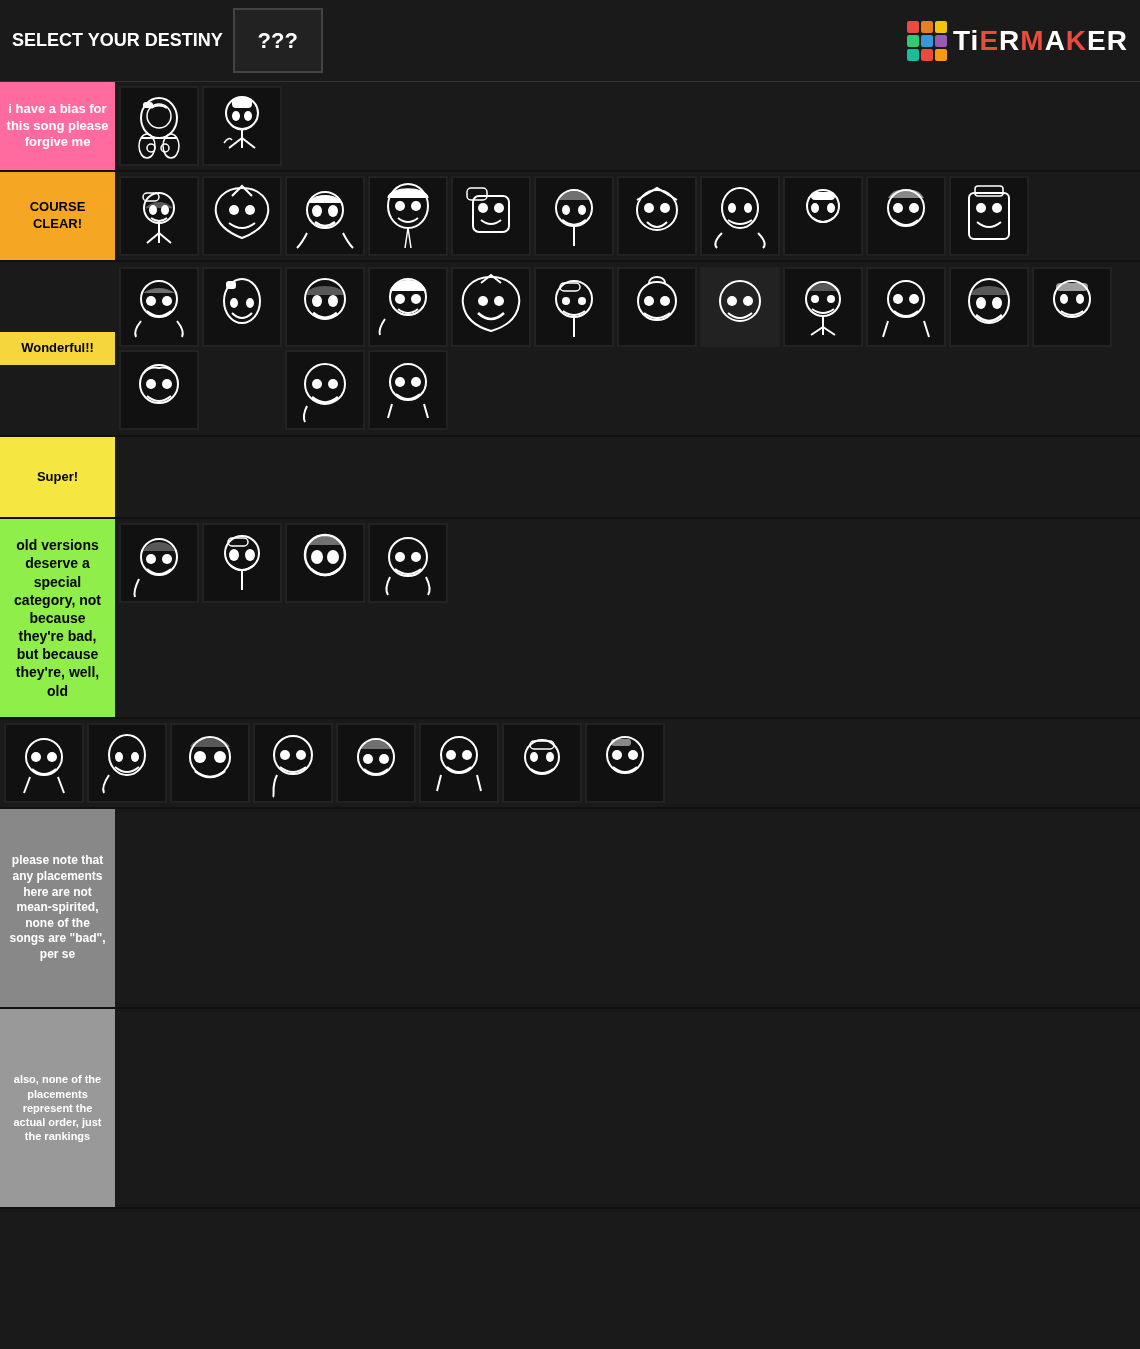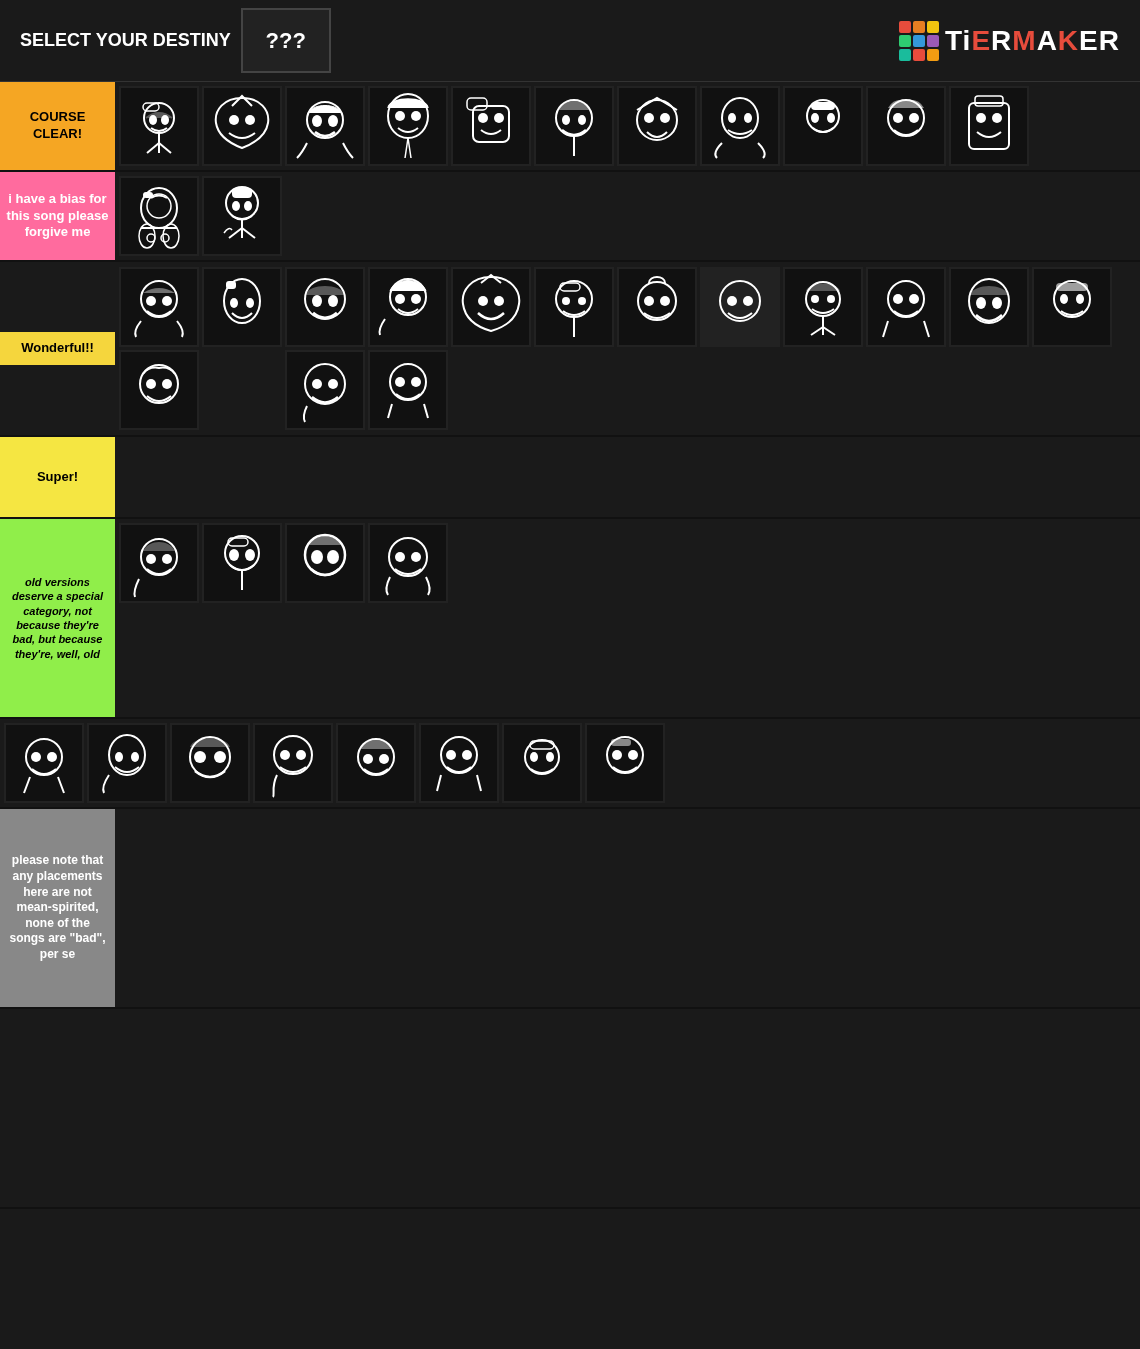--- a/index.html
+++ b/index.html
@@ -7,21 +7,21 @@
       background: #1a1a1a;
       font-family: Arial, sans-serif;
       width: 1140px;
       min-height: 1349px;
     }
     .header {
       display: flex;
       align-items: center;
       justify-content: space-between;
       background: #1a1a1a;
-      padding: 8px 20px;
+      padding: 8px 12px;
       border-bottom: 1px solid #333;
     }
     .header-left {
       color: white;
       font-size: 18px;
       font-weight: bold;
       text-align: center;
       line-height: 1.2;
     }
     .header-center {
@@ -143,148 +143,20 @@
       </div>
       <div class="logo-text">
         <span class="ti">Ti</span><span class="er" style="color:#e74c3c;">E</span><span>R</span><span style="color:#e74c3c;">M</span><span>A</span><span style="color:#e74c3c;">K</span><span>ER</span>
       </div>
     </div>
   </div>
 </div>
 
 <div>
 
-  <div class="tier-row" style="min-height:90px;">
-    <div class="tier-label tier-orange">
-      <span>COURSE CLEAR!</span>
-    </div>
-    <div class="tier-content">
-
-      <div class="tier-item">
-        <svg viewBox="0 0 76 76">
-            <rect width="76" height="76" fill="#111"></rect>
-            <circle cx="38" cy="30" r="15" fill="none" stroke="white" stroke-width="2"></circle>
-            <path d="M25 30 Q38 20 51 30" stroke="white" stroke-width="2" fill="white" opacity="0.3"></path>
-            <ellipse cx="32" cy="32" rx="4" ry="5" fill="white"></ellipse>
-            <ellipse cx="44" cy="32" rx="4" ry="5" fill="white"></ellipse>
-            <path d="M30 40 Q38 46 46 40" stroke="white" stroke-width="2" fill="none"></path>
-            <line x1="38" y1="45" x2="38" y2="65" stroke="white" stroke-width="2"></line>
-            <line x1="38" y1="55" x2="26" y2="65" stroke="white" stroke-width="2"></line>
-            <line x1="38" y1="55" x2="50" y2="65" stroke="white" stroke-width="2"></line>
-            <rect x="22" y="15" width="16" height="8" rx="4" fill="none" stroke="white" stroke-width="1.5"></rect>
-          </svg>
-      </div>
-      <div class="tier-item">
-        <svg viewBox="0 0 76 76">
-            <rect width="76" height="76" fill="#111"></rect>
-            <path d="M38 10 C20 10 10 22 12 35 C14 48 25 55 38 60 C51 55 62 48 64 35 C66 22 56 10 38 10Z" fill="none" stroke="white" stroke-width="2"></path>
-            <circle cx="30" cy="32" r="5" fill="white"></circle>
-            <circle cx="46" cy="32" r="5" fill="white"></circle>
-            <path d="M25 45 Q38 55 51 45" stroke="white" stroke-width="2" fill="none"></path>
-            <path d="M28 18 L38 8 L48 18" stroke="white" stroke-width="2" fill="none"></path>
-          </svg>
-      </div>
-      <div class="tier-item">
-        <svg viewBox="0 0 76 76">
-            <rect width="76" height="76" fill="#111"></rect>
-            <circle cx="38" cy="32" r="18" fill="none" stroke="white" stroke-width="2"></circle>
-            <path d="M22 25 C25 15 51 15 54 25" fill="white" stroke="white" stroke-width="1"></path>
-            <ellipse cx="30" cy="33" rx="5" ry="6" fill="white"></ellipse>
-            <ellipse cx="46" cy="33" rx="5" ry="6" fill="white"></ellipse>
-            <path d="M28 44 Q38 52 48 44" stroke="white" stroke-width="2.5" fill="none"></path>
-            <path d="M20 55 Q15 65 10 70" stroke="white" stroke-width="2" fill="none"></path>
-            <path d="M56 55 Q61 65 66 70" stroke="white" stroke-width="2" fill="none"></path>
-          </svg>
-      </div>
-      <div class="tier-item">
-        <svg viewBox="0 0 76 76">
-            <rect width="76" height="76" fill="#111"></rect>
-            <ellipse cx="38" cy="28" rx="20" ry="22" fill="none" stroke="white" stroke-width="2"></ellipse>
-            <circle cx="30" cy="28" r="5" fill="white"></circle>
-            <circle cx="46" cy="28" r="5" fill="white"></circle>
-            <path d="M28 40 Q38 48 48 40" stroke="white" stroke-width="2" fill="none"></path>
-            <path d="M18 20 C20 8 56 8 58 20" fill="white" stroke="white" stroke-width="1.5"></path>
-            <path d="M38 50 L35 70 M38 50 L41 70" stroke="white" stroke-width="1.5"></path>
-          </svg>
-      </div>
-      <div class="tier-item">
-        <svg viewBox="0 0 76 76">
-            <rect width="76" height="76" fill="#111"></rect>
-            <rect x="20" y="18" width="36" height="36" rx="6" fill="none" stroke="white" stroke-width="2"></rect>
-            <circle cx="30" cy="30" r="5" fill="white"></circle>
-            <circle cx="46" cy="30" r="5" fill="white"></circle>
-            <path d="M28 42 Q38 50 48 42" stroke="white" stroke-width="2" fill="none"></path>
-            <rect x="14" y="10" width="20" height="12" rx="4" fill="none" stroke="white" stroke-width="1.5"></rect>
-          </svg>
-      </div>
-      <div class="tier-item">
-        <svg viewBox="0 0 76 76">
-            <rect width="76" height="76" fill="#111"></rect>
-            <circle cx="38" cy="30" r="18" fill="none" stroke="white" stroke-width="2"></circle>
-            <path d="M22 22 C30 10 46 10 54 22" fill="white" opacity="0.4"></path>
-            <ellipse cx="30" cy="32" rx="4" ry="5" fill="white"></ellipse>
-            <ellipse cx="46" cy="32" rx="4" ry="5" fill="white"></ellipse>
-            <path d="M26 42 Q38 52 50 42" stroke="white" stroke-width="2.5" fill="none"></path>
-            <line x1="38" y1="48" x2="38" y2="68" stroke="white" stroke-width="2"></line>
-          </svg>
-      </div>
-      <div class="tier-item">
-        <svg viewBox="0 0 76 76">
-            <rect width="76" height="76" fill="#111"></rect>
-            <circle cx="38" cy="32" r="20" fill="none" stroke="white" stroke-width="2"></circle>
-            <circle cx="30" cy="30" r="5" fill="white"></circle>
-            <circle cx="46" cy="30" r="5" fill="white"></circle>
-            <path d="M28 44 Q38 54 48 44" stroke="white" stroke-width="2" fill="none"></path>
-            <path d="M18 22 L38 10 L58 22" stroke="white" stroke-width="2" fill="none"></path>
-          </svg>
-      </div>
-      <div class="tier-item">
-        <svg viewBox="0 0 76 76">
-            <rect width="76" height="76" fill="#111"></rect>
-            <ellipse cx="38" cy="30" rx="18" ry="20" fill="none" stroke="white" stroke-width="2"></ellipse>
-            <ellipse cx="30" cy="30" rx="4" ry="5" fill="white"></ellipse>
-            <ellipse cx="46" cy="30" rx="4" ry="5" fill="white"></ellipse>
-            <path d="M26 42 Q38 50 50 42" stroke="white" stroke-width="2" fill="none"></path>
-            <path d="M20 55 Q10 65 15 70" stroke="white" stroke-width="2" fill="none"></path>
-            <path d="M56 55 Q66 65 61 70" stroke="white" stroke-width="2" fill="none"></path>
-          </svg>
-      </div>
-      <div class="tier-item">
-        <svg viewBox="0 0 76 76">
-            <rect width="76" height="76" fill="#111"></rect>
-            <circle cx="38" cy="28" r="16" fill="none" stroke="white" stroke-width="2"></circle>
-            <rect x="26" y="14" width="24" height="8" rx="4" fill="white"></rect>
-            <ellipse cx="30" cy="30" rx="4" ry="5" fill="white"></ellipse>
-            <ellipse cx="46" cy="30" rx="4" ry="5" fill="white"></ellipse>
-            <path d="M28 40 Q38 48 48 40" stroke="white" stroke-width="2" fill="none"></path>
-          </svg>
-      </div>
-      <div class="tier-item">
-        <svg viewBox="0 0 76 76">
-            <rect width="76" height="76" fill="#111"></rect>
-            <circle cx="38" cy="30" r="18" fill="none" stroke="white" stroke-width="2"></circle>
-            <circle cx="30" cy="30" r="5" fill="white"></circle>
-            <circle cx="46" cy="30" r="5" fill="white"></circle>
-            <path d="M26 42 Q38 52 50 42" stroke="white" stroke-width="2" fill="none"></path>
-            <path d="M20 20 Q25 10 38 12 Q51 10 56 20" fill="white" opacity="0.5"></path>
-          </svg>
-      </div>
-      <div class="tier-item">
-        <svg viewBox="0 0 76 76">
-            <rect width="76" height="76" fill="#111"></rect>
-            <rect x="18" y="15" width="40" height="46" rx="5" fill="none" stroke="white" stroke-width="2"></rect>
-            <circle cx="30" cy="30" r="5" fill="white"></circle>
-            <circle cx="46" cy="30" r="5" fill="white"></circle>
-            <path d="M26 44 Q38 54 50 44" stroke="white" stroke-width="2" fill="none"></path>
-            <rect x="24" y="8" width="28" height="10" rx="3" fill="none" stroke="white" stroke-width="1.5"></rect>
-          </svg>
-      </div>
-    </div>
-  </div>
-
   <div class="tier-row">
     <div class="tier-label tier-pink">
       <span>i have a bias for this song please forgive me</span>
     </div>
     <div class="tier-content">
 
       <div class="tier-item">
         <svg viewBox="0 0 76 76" xmlns="http://www.w3.org/2000/svg">
           <rect width="76" height="76" fill="#111"></rect>
           <ellipse cx="38" cy="30" rx="18" ry="20" fill="none" stroke="white" stroke-width="2"></ellipse>
@@ -309,20 +181,148 @@
           <path d="M28 38 Q38 45 48 38" stroke="white" stroke-width="2" fill="none"></path>
           <line x1="38" y1="41" x2="38" y2="60" stroke="white" stroke-width="2"></line>
           <line x1="38" y1="50" x2="25" y2="60" stroke="white" stroke-width="2"></line>
           <line x1="38" y1="50" x2="51" y2="60" stroke="white" stroke-width="2"></line>
           <path d="M20 55 Q25 48 28 52" stroke="white" stroke-width="1.5" fill="none"></path>
         </svg>
       </div>
     </div>
   </div>
 
+  <div class="tier-row" style="min-height:90px;">
+    <div class="tier-label tier-orange">
+      <span>COURSE CLEAR!</span>
+    </div>
+    <div class="tier-content">
+
+      <div class="tier-item">
+        <svg viewBox="0 0 76 76">
+            <rect width="76" height="76" fill="#111"></rect>
+            <circle cx="38" cy="30" r="15" fill="none" stroke="white" stroke-width="2"></circle>
+            <path d="M25 30 Q38 20 51 30" stroke="white" stroke-width="2" fill="white" opacity="0.3"></path>
+            <ellipse cx="32" cy="32" rx="4" ry="5" fill="white"></ellipse>
+            <ellipse cx="44" cy="32" rx="4" ry="5" fill="white"></ellipse>
+            <path d="M30 40 Q38 46 46 40" stroke="white" stroke-width="2" fill="none"></path>
+            <line x1="38" y1="45" x2="38" y2="65" stroke="white" stroke-width="2"></line>
+            <line x1="38" y1="55" x2="26" y2="65" stroke="white" stroke-width="2"></line>
+            <line x1="38" y1="55" x2="50" y2="65" stroke="white" stroke-width="2"></line>
+            <rect x="22" y="15" width="16" height="8" rx="4" fill="none" stroke="white" stroke-width="1.5"></rect>
+          </svg>
+      </div>
+      <div class="tier-item">
+        <svg viewBox="0 0 76 76">
+            <rect width="76" height="76" fill="#111"></rect>
+            <path d="M38 10 C20 10 10 22 12 35 C14 48 25 55 38 60 C51 55 62 48 64 35 C66 22 56 10 38 10Z" fill="none" stroke="white" stroke-width="2"></path>
+            <circle cx="30" cy="32" r="5" fill="white"></circle>
+            <circle cx="46" cy="32" r="5" fill="white"></circle>
+            <path d="M25 45 Q38 55 51 45" stroke="white" stroke-width="2" fill="none"></path>
+            <path d="M28 18 L38 8 L48 18" stroke="white" stroke-width="2" fill="none"></path>
+          </svg>
+      </div>
+      <div class="tier-item">
+        <svg viewBox="0 0 76 76">
+            <rect width="76" height="76" fill="#111"></rect>
+            <circle cx="38" cy="32" r="18" fill="none" stroke="white" stroke-width="2"></circle>
+            <path d="M22 25 C25 15 51 15 54 25" fill="white" stroke="white" stroke-width="1"></path>
+            <ellipse cx="30" cy="33" rx="5" ry="6" fill="white"></ellipse>
+            <ellipse cx="46" cy="33" rx="5" ry="6" fill="white"></ellipse>
+            <path d="M28 44 Q38 52 48 44" stroke="white" stroke-width="2.5" fill="none"></path>
+            <path d="M20 55 Q15 65 10 70" stroke="white" stroke-width="2" fill="none"></path>
+            <path d="M56 55 Q61 65 66 70" stroke="white" stroke-width="2" fill="none"></path>
+          </svg>
+      </div>
+      <div class="tier-item">
+        <svg viewBox="0 0 76 76">
+            <rect width="76" height="76" fill="#111"></rect>
+            <ellipse cx="38" cy="28" rx="20" ry="22" fill="none" stroke="white" stroke-width="2"></ellipse>
+            <circle cx="30" cy="28" r="5" fill="white"></circle>
+            <circle cx="46" cy="28" r="5" fill="white"></circle>
+            <path d="M28 40 Q38 48 48 40" stroke="white" stroke-width="2" fill="none"></path>
+            <path d="M18 20 C20 8 56 8 58 20" fill="white" stroke="white" stroke-width="1.5"></path>
+            <path d="M38 50 L35 70 M38 50 L41 70" stroke="white" stroke-width="1.5"></path>
+          </svg>
+      </div>
+      <div class="tier-item">
+        <svg viewBox="0 0 76 76">
+            <rect width="76" height="76" fill="#111"></rect>
+            <rect x="20" y="18" width="36" height="36" rx="6" fill="none" stroke="white" stroke-width="2"></rect>
+            <circle cx="30" cy="30" r="5" fill="white"></circle>
+            <circle cx="46" cy="30" r="5" fill="white"></circle>
+            <path d="M28 42 Q38 50 48 42" stroke="white" stroke-width="2" fill="none"></path>
+            <rect x="14" y="10" width="20" height="12" rx="4" fill="none" stroke="white" stroke-width="1.5"></rect>
+          </svg>
+      </div>
+      <div class="tier-item">
+        <svg viewBox="0 0 76 76">
+            <rect width="76" height="76" fill="#111"></rect>
+            <circle cx="38" cy="30" r="18" fill="none" stroke="white" stroke-width="2"></circle>
+            <path d="M22 22 C30 10 46 10 54 22" fill="white" opacity="0.4"></path>
+            <ellipse cx="30" cy="32" rx="4" ry="5" fill="white"></ellipse>
+            <ellipse cx="46" cy="32" rx="4" ry="5" fill="white"></ellipse>
+            <path d="M26 42 Q38 52 50 42" stroke="white" stroke-width="2.5" fill="none"></path>
+            <line x1="38" y1="48" x2="38" y2="68" stroke="white" stroke-width="2"></line>
+          </svg>
+      </div>
+      <div class="tier-item">
+        <svg viewBox="0 0 76 76">
+            <rect width="76" height="76" fill="#111"></rect>
+            <circle cx="38" cy="32" r="20" fill="none" stroke="white" stroke-width="2"></circle>
+            <circle cx="30" cy="30" r="5" fill="white"></circle>
+            <circle cx="46" cy="30" r="5" fill="white"></circle>
+            <path d="M28 44 Q38 54 48 44" stroke="white" stroke-width="2" fill="none"></path>
+            <path d="M18 22 L38 10 L58 22" stroke="white" stroke-width="2" fill="none"></path>
+          </svg>
+      </div>
+      <div class="tier-item">
+        <svg viewBox="0 0 76 76">
+            <rect width="76" height="76" fill="#111"></rect>
+            <ellipse cx="38" cy="30" rx="18" ry="20" fill="none" stroke="white" stroke-width="2"></ellipse>
+            <ellipse cx="30" cy="30" rx="4" ry="5" fill="white"></ellipse>
+            <ellipse cx="46" cy="30" rx="4" ry="5" fill="white"></ellipse>
+            <path d="M26 42 Q38 50 50 42" stroke="white" stroke-width="2" fill="none"></path>
+            <path d="M20 55 Q10 65 15 70" stroke="white" stroke-width="2" fill="none"></path>
+            <path d="M56 55 Q66 65 61 70" stroke="white" stroke-width="2" fill="none"></path>
+          </svg>
+      </div>
+      <div class="tier-item">
+        <svg viewBox="0 0 76 76">
+            <rect width="76" height="76" fill="#111"></rect>
+            <circle cx="38" cy="28" r="16" fill="none" stroke="white" stroke-width="2"></circle>
+            <rect x="26" y="14" width="24" height="8" rx="4" fill="white"></rect>
+            <ellipse cx="30" cy="30" rx="4" ry="5" fill="white"></ellipse>
+            <ellipse cx="46" cy="30" rx="4" ry="5" fill="white"></ellipse>
+            <path d="M28 40 Q38 48 48 40" stroke="white" stroke-width="2" fill="none"></path>
+          </svg>
+      </div>
+      <div class="tier-item">
+        <svg viewBox="0 0 76 76">
+            <rect width="76" height="76" fill="#111"></rect>
+            <circle cx="38" cy="30" r="18" fill="none" stroke="white" stroke-width="2"></circle>
+            <circle cx="30" cy="30" r="5" fill="white"></circle>
+            <circle cx="46" cy="30" r="5" fill="white"></circle>
+            <path d="M26 42 Q38 52 50 42" stroke="white" stroke-width="2" fill="none"></path>
+            <path d="M20 20 Q25 10 38 12 Q51 10 56 20" fill="white" opacity="0.5"></path>
+          </svg>
+      </div>
+      <div class="tier-item">
+        <svg viewBox="0 0 76 76">
+            <rect width="76" height="76" fill="#111"></rect>
+            <rect x="18" y="15" width="40" height="46" rx="5" fill="none" stroke="white" stroke-width="2"></rect>
+            <circle cx="30" cy="30" r="5" fill="white"></circle>
+            <circle cx="46" cy="30" r="5" fill="white"></circle>
+            <path d="M26 44 Q38 54 50 44" stroke="white" stroke-width="2" fill="none"></path>
+            <rect x="24" y="8" width="28" height="10" rx="3" fill="none" stroke="white" stroke-width="1.5"></rect>
+          </svg>
+      </div>
+    </div>
+  </div>
+
   <div class="tier-row" style="min-height:175px;align-items:center;">
     <div class="tier-label tier-yellow">
       <span>Wonderful!!</span>
     </div>
     <div class="tier-content">
 
       <div class="tier-item">
         <svg viewBox="0 0 76 76">
             <rect width="76" height="76" fill="#111"></rect>
             <circle cx="38" cy="30" r="18" fill="none" stroke="white" stroke-width="2"></circle>
@@ -486,21 +486,21 @@
   <div class="tier-row">
     <div class="tier-label tier-yellow-light">
       <span>Super!</span>
     </div>
     <div class="tier-content">
       
     </div>
   </div>
 
   <div class="tier-row" style="min-height:200px;">
-    <div class="tier-label tier-green-light" style="font-size:11px;font-style:italic;">
+    <div class="tier-label tier-green-light" style="font-size:14px;">
       <span>old versions deserve a special category, not because they're bad, but because they're, well, old</span>
     </div>
     <div class="tier-content">
       <div class="tier-item">
         <svg viewBox="0 0 76 76">
             <rect width="76" height="76" fill="#111"></rect>
             <circle cx="38" cy="32" r="18" fill="none" stroke="white" stroke-width="2"></circle>
             <path d="M22 26 C28 14 48 14 54 26" fill="white" opacity="0.3"></path>
             <circle cx="30" cy="34" r="5" fill="white"></circle>
             <circle cx="46" cy="34" r="5" fill="white"></circle>
@@ -630,18 +630,21 @@
   <div class="tier-row" style="min-height:200px;">
     <div class="tier-label tier-gray" style="font-size:12px;">
       <span>please note that any placements here are not mean-spirited, none of the songs are "bad", per se</span>
     </div>
     <div class="tier-content">
       
     </div>
   </div>
 
   <div class="tier-row" style="min-height:200px;">
+    <div class="tier-label tier-gray2" style="font-size:11px;">
+      <span>also, none of the placements represent the actual order, just the rankings</span>
+    </div>
     <div class="tier-content">
       
     </div>
   </div>
 
 </div>
 
 </body></html>

